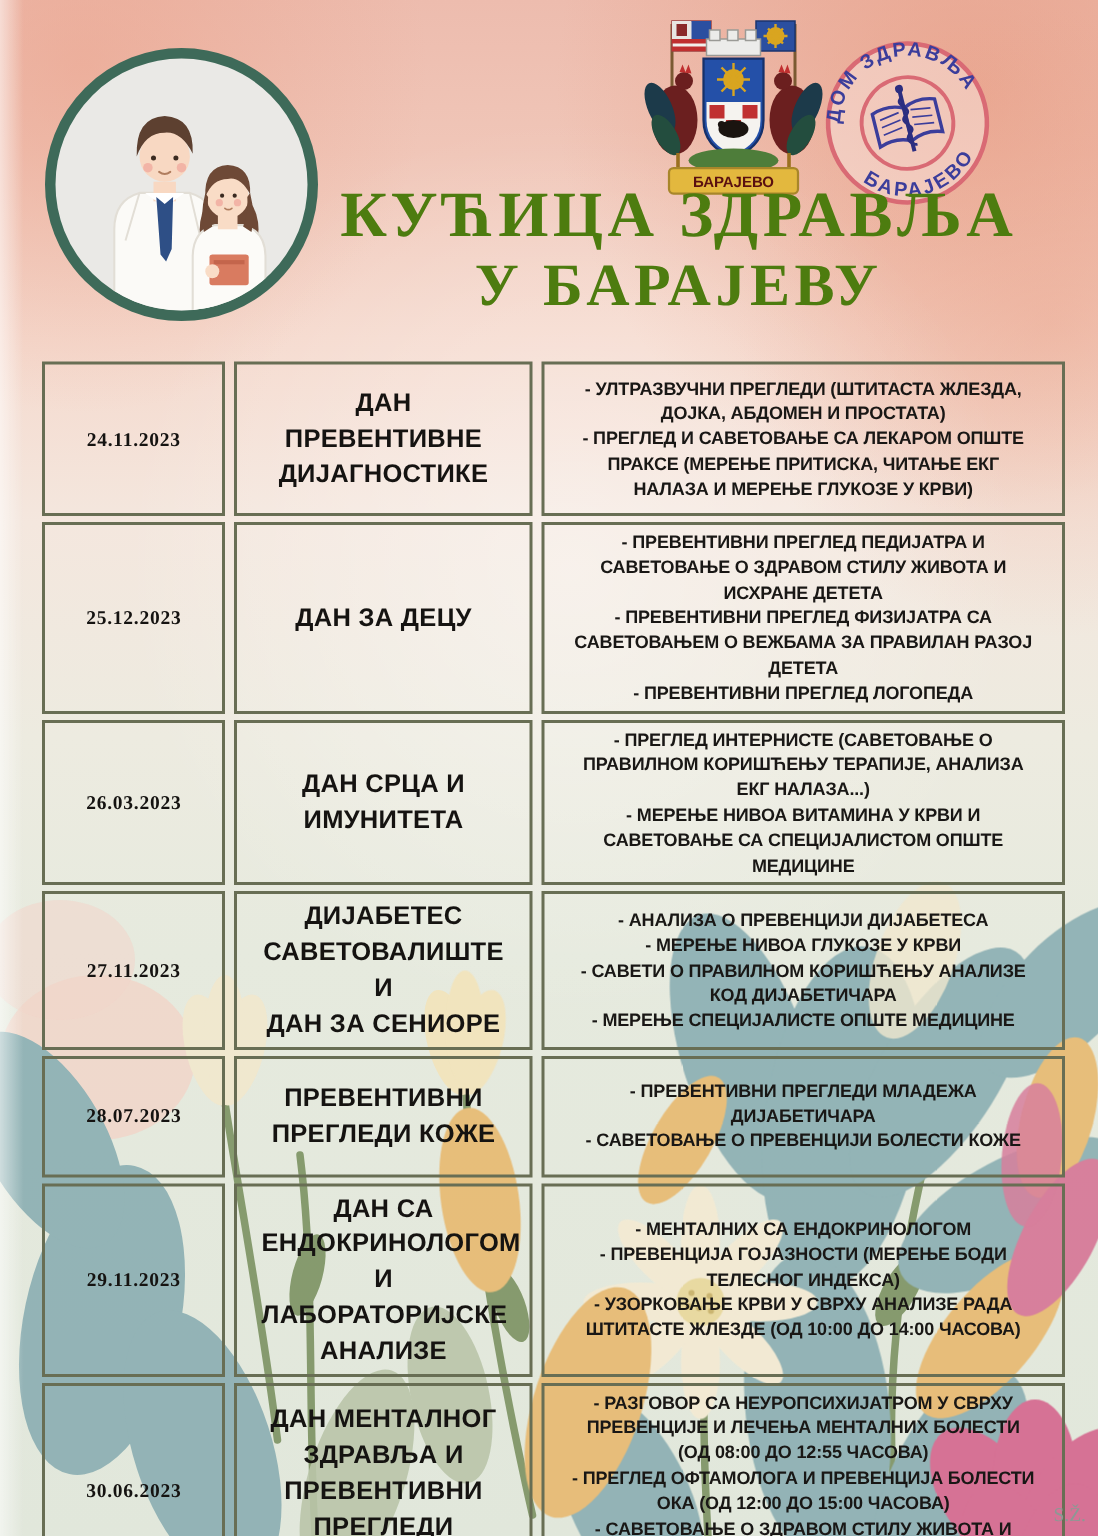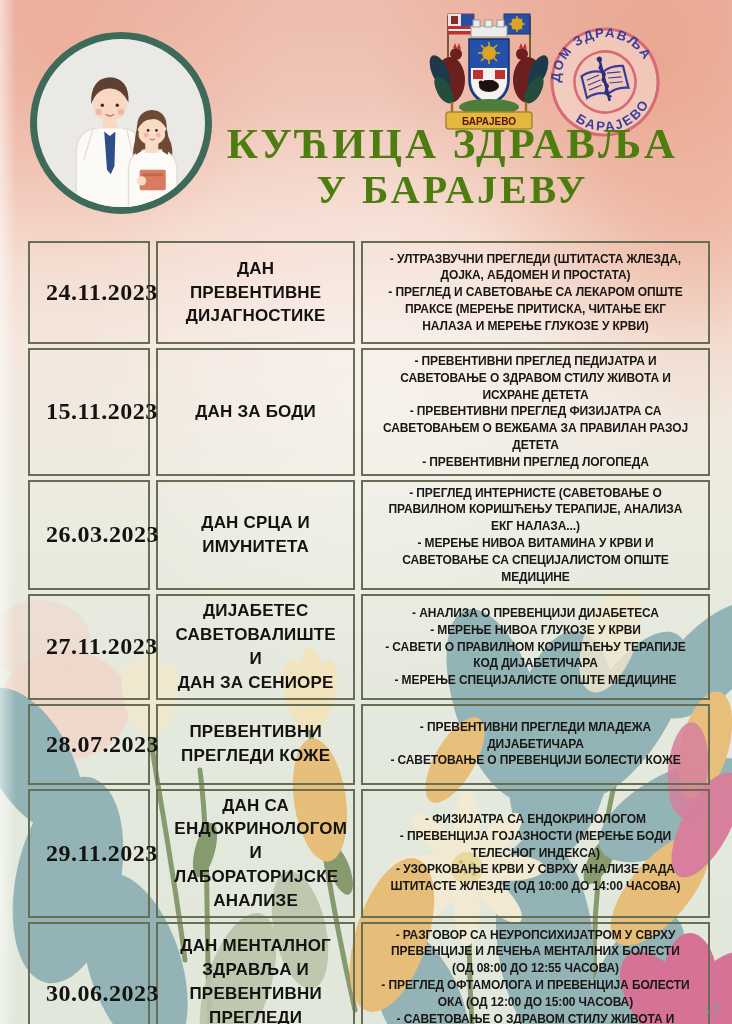--- a/index.html
+++ b/index.html
@@ -35,21 +35,21 @@
     border-collapse:separate;border-spacing:6px 4px;
     table-layout:fixed;width:694px;
   }
   table.schedule td{
     border:2px solid #686e54;
     box-sizing:border-box;
     vertical-align:middle;text-align:center;
     padding:3px 16px;color:#151311;background:transparent;
   }
   td.c-date{width:122px;font-family:"Liberation Serif","DejaVu Serif",serif;
-    font-weight:700;font-size:24px;letter-spacing:.5px;margin-left:37px;}
+    font-weight:700;font-size:13px;letter-spacing:.5px;margin-left:37px;}
   td.c-title{width:198px;font-family:Liberation Sans, sans-serif;
     font-weight:700;font-size:17px;line-height:1.4;letter-spacing:.2px;}
   td.c-title span{white-space:pre-line;}
   td.c-details{width:348px;}
   .bullet{
     font-weight:700;font-size:12px;line-height:1.4;letter-spacing:-0.1px;
     color:#191715;
   }
   tr:nth-child(1) td{height:103px}
   tr:nth-child(2) td{height:115px}
@@ -335,24 +335,24 @@
         <span>ДАН ПРЕВЕНТИВНЕ
 ДИЈАГНОСТИКЕ</span>
       </td>
       <td class="c-details">
             <div class="bullet">- УЛТРАЗВУЧНИ ПРЕГЛЕДИ (ШТИТАСТА ЖЛЕЗДА, ДОЈКА, АБДОМЕН И ПРОСТАТА)</div>
             <div class="bullet">- ПРЕГЛЕД И САВЕТОВАЊЕ СА ЛЕКАРОМ ОПШТЕ ПРАКСЕ (МЕРЕЊЕ ПРИТИСКА, ЧИТАЊЕ ЕКГ НАЛАЗА И МЕРЕЊЕ ГЛУКОЗЕ У КРВИ)</div>
           </td>
     </tr>
         <tr>
       <td class="c-date">
-        <span>15.11.2023</span>
-      </td>
-      <td class="c-title">
-        <span>ДАН ЗА БОДИ</span>
+        <span>25.12.2023</span>
+      </td>
+      <td class="c-title">
+        <span>ДАН ЗА ДЕЦУ</span>
       </td>
       <td class="c-details">
             <div class="bullet">- ПРЕВЕНТИВНИ ПРЕГЛЕД ПЕДИЈАТРА И САВЕТОВАЊЕ О ЗДРАВОМ СТИЛУ ЖИВОТА И ИСХРАНЕ ДЕТЕТА</div>
             <div class="bullet">- ПРЕВЕНТИВНИ ПРЕГЛЕД ФИЗИЈАТРА СА САВЕТОВАЊЕМ О ВЕЖБАМА ЗА ПРАВИЛАН РАЗОЈ ДЕТЕТА</div>
             <div class="bullet">- ПРЕВЕНТИВНИ ПРЕГЛЕД ЛОГОПЕДА</div>
           </td>
     </tr>
         <tr>
       <td class="c-date">
         <span>26.03.2023</span>
@@ -371,21 +371,21 @@
         <span>27.11.2023</span>
       </td>
       <td class="c-title">
         <span>ДИЈАБЕТЕС
 САВЕТОВАЛИШТЕ И
 ДАН ЗА СЕНИОРЕ</span>
       </td>
       <td class="c-details">
             <div class="bullet">- АНАЛИЗА О ПРЕВЕНЦИЈИ ДИЈАБЕТЕСА</div>
             <div class="bullet">- МЕРЕЊЕ НИВОА ГЛУКОЗЕ У КРВИ</div>
-            <div class="bullet">- САВЕТИ О ПРАВИЛНОМ КОРИШЋЕЊУ ТЕРАПИЈЕ КОД ДИЈАБЕТИЧАРА</div>
+            <div class="bullet">- САВЕТИ О ПРАВИЛНОМ КОРИШЋЕЊУ АНАЛИЗЕ КОД ДИЈАБЕТИЧАРА</div>
             <div class="bullet">- МЕРЕЊЕ СПЕЦИЈАЛИСТЕ ОПШТЕ МЕДИЦИНЕ</div>
           </td>
     </tr>
         <tr>
       <td class="c-date">
         <span>28.07.2023</span>
       </td>
       <td class="c-title">
         <span>ПРЕВЕНТИВНИ
 ПРЕГЛЕДИ КОЖЕ</span>
@@ -399,21 +399,21 @@
       <td class="c-date">
         <span>29.11.2023</span>
       </td>
       <td class="c-title">
         <span>ДАН СА
 ЕНДОКРИНОЛОГОМ
 И ЛАБОРАТОРИЈСКЕ
 АНАЛИЗЕ</span>
       </td>
       <td class="c-details">
-            <div class="bullet">- ФИЗИЈАТРА СА ЕНДОКРИНОЛОГОМ</div>
+            <div class="bullet">- МЕНТАЛНИХ СА ЕНДОКРИНОЛОГОМ</div>
             <div class="bullet">- ПРЕВЕНЦИЈА ГОЈАЗНОСТИ (МЕРЕЊЕ БОДИ ТЕЛЕСНОГ ИНДЕКСА)</div>
             <div class="bullet">- УЗОРКОВАЊЕ КРВИ У СВРХУ АНАЛИЗЕ РАДА ШТИТАСТЕ ЖЛЕЗДЕ (ОД 10:00 ДО 14:00 ЧАСОВА)</div>
           </td>
     </tr>
         <tr>
       <td class="c-date">
         <span>30.06.2023</span>
       </td>
       <td class="c-title">
         <span>ДАН МЕНТАЛНОГ

